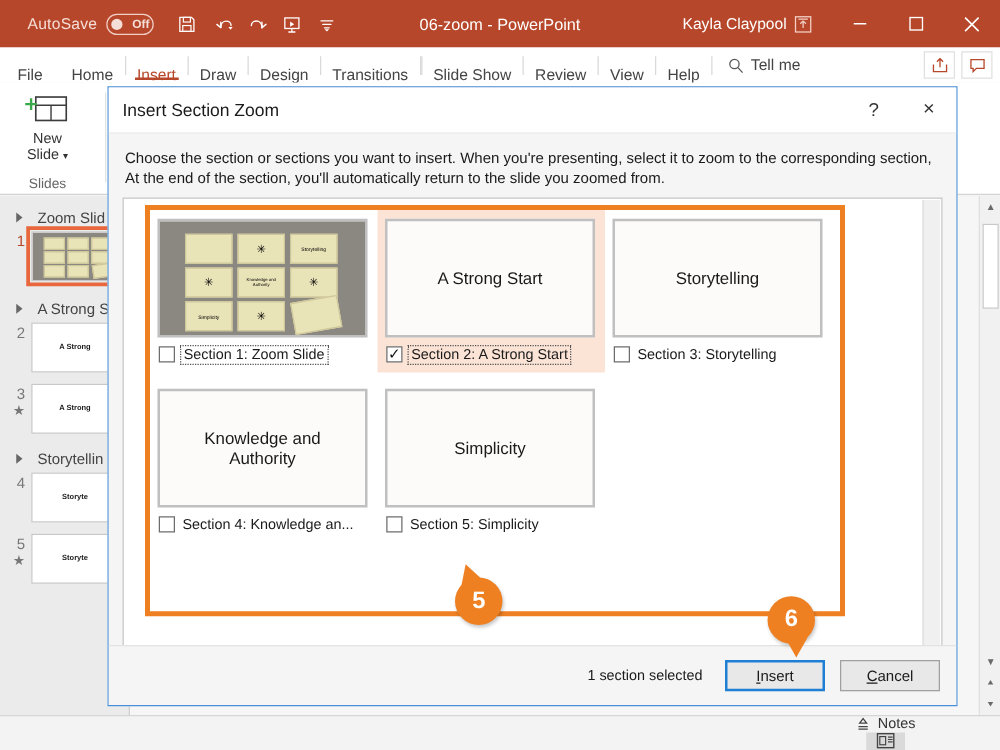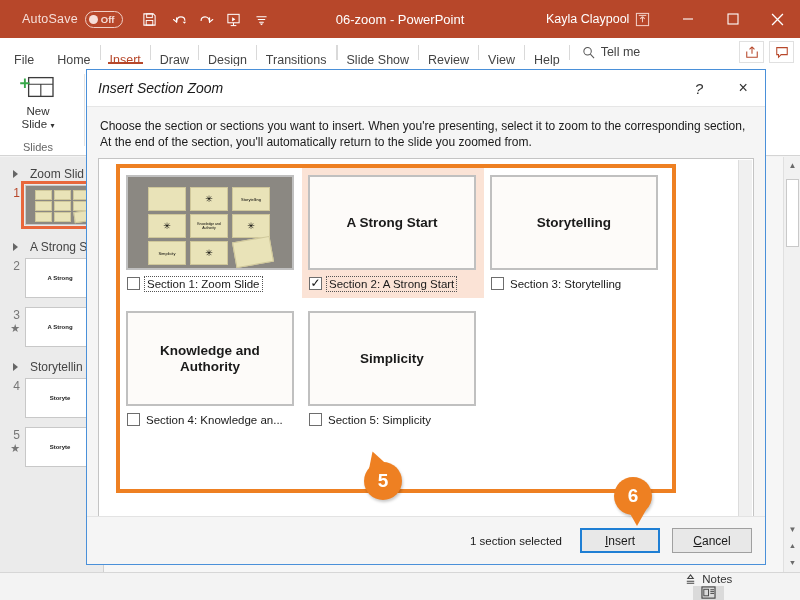--- a/index.html
+++ b/index.html
@@ -29,21 +29,21 @@
   .autosave-toggle {
     margin-left: 7px; width: 38px; height: 17px; border-radius: 9px;
     border: 1.4px solid #f0cfc6; display: flex; align-items: center;
     position: relative;
   }
   .autosave-knob {
     width: 9px; height: 9px; border-radius: 50%; background: #f6ded8;
     margin-left: 3px;
   }
   .autosave-off {
-    font-size: 9.5px; color: #f6ded8; margin-left: 3px; font-weight: bold;
+    font-size: 9.5px; color: #f6ded8; margin-left: 8px; font-weight: bold;
   }
   .qat { display: flex; align-items: center; margin-left: 14px; gap: 2px; }
   .qat-btn {
     width: 26px; height: 26px; display: flex; align-items: center;
     justify-content: center;
   }
   .title-center {
     position: absolute; left: 0; right: 0; text-align: center;
     font-size: 13px; color: #ffffff; pointer-events: none;
   }
@@ -157,21 +157,21 @@
 
   
   .dialog {
     position: absolute; left: 86px; top: 69px; width: 680px; height: 496px;
     background: #f5f5f5; border: 1px solid #4a90d9;
     box-shadow: 0 0 0 0 rgba(0,0,0,0);
     z-index: 50;
   }
   .dlg-title {
     height: 37px; background: #ffffff; display: flex; align-items: center;
-    position: relative; border-bottom: 1px solid #e6e6e6; font-style: italic;
+    position: relative; border-bottom: 1px solid #e6e6e6;
   }
   .dlg-title .t {
     font-size: 14px; color: #1a1a1a; margin-left: 11px;
   }
   .dlg-help, .dlg-close {
     position: absolute; top: 0; width: 44px; height: 36px;
     display: flex; align-items: center; justify-content: center;
     font-size: 15px; color: #333;
   }
   .dlg-help { right: 44px; }
@@ -200,21 +200,21 @@
     flex-direction: column; align-items: flex-start;
   }
   .cell.sel { background: #fbe3d6; }
   .cell-thumb {
     width: 168px; height: 95px; background: #fdfbf9;
     border: 2px solid #c0c0c0; display: flex; align-items: center;
     justify-content: center; margin-left: 6px; overflow: hidden;
     text-align: center;
   }
   .cell-thumb .ttxt {
-    font-size: 13.5px; font-weight: bold; color: #1a1a1a; line-height: 16px;
+    font-size: 13.5px; font-weight: normal; color: #1a1a1a; line-height: 16px;
   }
   .cell-check {
     display: flex; align-items: center; gap: 6px; margin-top: 7px;
     margin-left: 7px; font-size: 11.5px; color: #1a1a1a;
   }
   .cbox {
     width: 13px; height: 13px; border: 1px solid #6d6d6d; background: #fff;
     display: flex; align-items: center; justify-content: center;
     font-size: 11px; color: #111; line-height: 1;
   }

